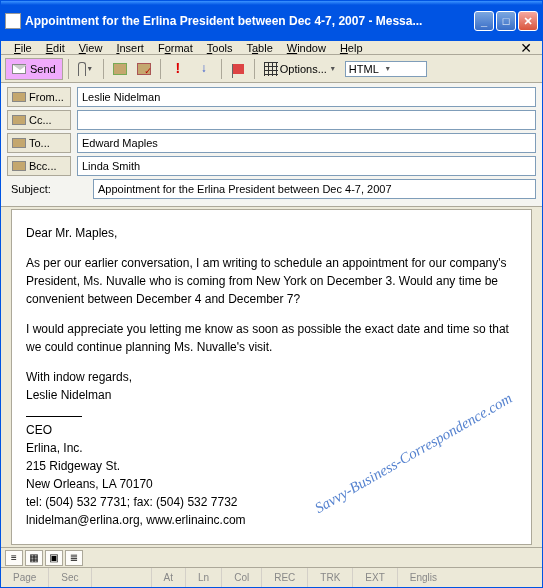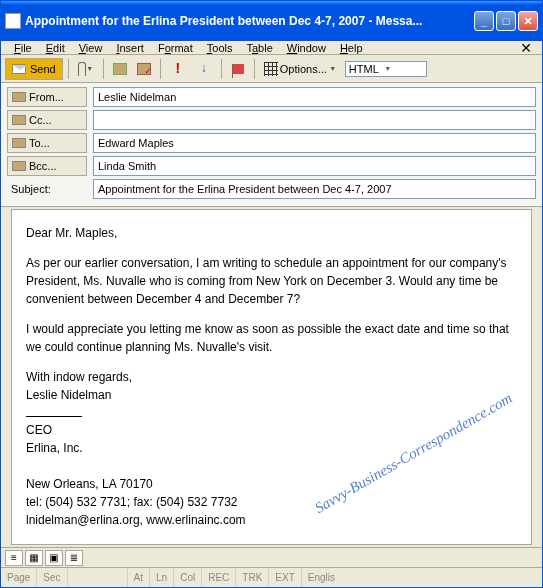--- a/index.html
+++ b/index.html
@@ -11,52 +11,52 @@
 .winbtns { display: flex; gap: 2px; }
 .winbtn { width: 20px; height: 20px; border: 1px solid #fff; border-radius: 3px; display: flex; align-items: center; justify-content: center; font-family: Arial; font-size: 11px; color: #fff; font-weight: bold; }
 .winbtn.min, .winbtn.max { background: linear-gradient(to bottom, #7ba7e0, #3a6ec7); }
 .winbtn.close { background: linear-gradient(to bottom, #f5a8a0, #d9553d); }
 .menubar { height: 14px; background: #ece9d8; display: flex; align-items: center; padding: 0 6px; border-bottom: 1px solid #aca899; }
 .menuitem { padding: 2px 7px; cursor: default; }
 .menuitem u { text-decoration: underline; }
 .menu-close { margin-left: auto; font-size: 14px; cursor: default; padding: 0 4px; }
 .toolbar { height: 28px; background: #ece9d8; display: flex; align-items: center; padding: 0 4px; border-bottom: 1px solid #aca899; gap: 2px; }
 .tbtn { min-width: 22px; height: 22px; display: inline-flex; align-items: center; justify-content: center; padding: 0 3px; border: 1px solid transparent; }
-.tbtn.send { border: 1px solid #aca899; background: #eab308; padding: 0 6px; gap: 4px; }
+.tbtn.send { border: 1px solid #aca899; background: #f0abfc; padding: 0 6px; gap: 4px; }
 .tbtn.send .env { width: 14px; height: 10px; background: #fff; border: 1px solid #888; position: relative; }
 .tbtn.send .env::after { content: ""; position: absolute; left: 0; top: 0; border-left: 7px solid transparent; border-right: 7px solid transparent; border-top: 5px solid #ccc; }
 .sep { width: 1px; height: 20px; background: #aca899; margin: 0 3px; }
 .ticon { width: 16px; height: 16px; display: inline-block; }
 .ticon.clip { border: 1px solid #666; border-radius: 3px 3px 0 0; border-bottom: none; width: 8px; height: 14px; }
 .ticon.book { background: #c4a76e; border: 1px solid #7a5; width: 14px; height: 12px; }
 .ticon.book2 { background: #c4a76e; border: 1px solid #a55; width: 14px; height: 12px; position: relative; }
 .ticon.book2::after { content:"✓"; color: #b00; font-size: 9px; position: absolute; right: -2px; bottom: -2px; }
 .ticon.excl { color: #d00; font-weight: bold; font-size: 14px; text-align: center; line-height: 14px; }
 .ticon.down { color: #35c; font-size: 12px; text-align: center; }
 .ticon.flag { width: 12px; height: 10px; background: #d44; position: relative; }
 .ticon.flag::after { content:""; position: absolute; left: 0; top: 0; width: 1px; height: 14px; background: #666; }
 .ticon.grid { width: 14px; height: 14px; background: repeating-linear-gradient(#333 0 1px, transparent 1px 4px), repeating-linear-gradient(90deg,#333 0 1px, transparent 1px 4px); }
 .opt-label { padding: 0 2px; }
 .dd { font-size: 8px; padding: 0 2px; color: #555; }
 .fmt-select { width: 82px; height: 16px; background: #fff; border: 1px solid #7f9db9; display: inline-flex; align-items: center; padding: 0 3px; margin-left: 2px; }
 .fmt-select span { flex: 1; }
 .headers { background: #f4f4f0; padding: 4px 6px; border-bottom: 1px solid #aca899; }
 .hrow { display: flex; align-items: center; gap: 6px; margin-bottom: 3px; }
-.hbtn { width: 80px; height: 20px; background: #ece9d8; border: 1px solid #aca899; display: inline-flex; align-items: center; padding: 0 4px; gap: 3px; }
+.hbtn { width: 64px; height: 20px; background: #ece9d8; border: 1px solid #aca899; display: inline-flex; align-items: center; padding: 0 4px; gap: 3px; }
 .hbtn .abicon { width: 14px; height: 10px; background: #c4a76e; border: 1px solid #888; }
 .hlabel { width: 80px; height: 20px; display: inline-flex; align-items: center; padding: 0 4px; }
 .hinput { flex: 1; height: 20px; background: #fff; border: 1px solid #7f9db9; padding: 0 4px; display: flex; align-items: center; font-size: 11px; }
 .body-area { flex: 1; background: #fff; padding: 14px 14px; font-size: 12px; line-height: 1.5; position: relative; overflow: hidden; border: 1px solid #aca899; margin: 2px 10px; }
 .body-area p { margin-bottom: 12px; }
 .body-area .sigline { border-top: 1px solid #000; width: 56px; margin-top: 4px; }
 .watermark { position: absolute; right: 5px; bottom: 80px; transform: rotate(-30deg); color: #3a6ec7; font-style: italic; font-size: 15px; opacity: .85; font-family: "Times New Roman", serif; pointer-events: none; }
 .viewbar { height: 20px; background: #ece9d8; border-top: 1px solid #aca899; display: flex; align-items: center; padding: 0 4px; gap: 2px; }
 .vbtn { width: 18px; height: 16px; border: 1px solid #aca899; background: #fdfcf9; display: inline-flex; align-items: center; justify-content: center; font-size: 10px; }
 .statusbar { height: 20px; background: #ece9d8; border-top: 1px solid #aca899; display: flex; align-items: center; font-size: 10px; color: #888; }
-.statusbar > div { padding: 0 6px; border-right: 1px solid #d4d0c8; height: 100%; display: flex; align-items: center; }
+.statusbar > div { padding: 0 12px; border-right: 1px solid #d4d0c8; height: 100%; display: flex; align-items: center; }
 .statusbar > div:last-child { border-right: none; }
 </style>
 </head>
 <body>
 
 <div class="window">
   <div class="titlebar">
     <div class="icon-app"></div>
     <div class="title">Appointment for the Erlina President between Dec 4-7, 2007 - Messa...</div>
     <div class="winbtns">
@@ -166,21 +166,21 @@
 
   <div class="body-area">
     <p>Dear Mr. Maples,</p>
     <p>As per our earlier conversation, I am writing to schedule an appointment for our company's President, Ms. Nuvalle who is coming from New York on December 3. Would any time be convenient between December 4 and December 7?</p>
     <p>I would appreciate you letting me know as soon as possible the exact date and time so that we could continue planning Ms. Nuvalle's visit.</p>
     <p><span>With indow regards,</span><br><span>Leslie Nidelman</span></p>
     <div class="sigline"></div>
     <p style="margin-top:4px;">
       <span>CEO</span><br>
       <span>Erlina, Inc.</span><br>
-      <br>
+      <span>215 Ridgeway St.</span><br>
       <span>New Orleans, LA 70170</span><br>
       <span>tel: (504) 532 7731; fax: (504) 532 7732</span><br>
       <span>lnidelman@erlina.org, www.erlinainc.com</span>
     </p>
     <div class="watermark">Savvy-Business-Correspondence.com</div>
   </div>
 
   <div class="viewbar">
     <div class="vbtn">≡</div>
     <div class="vbtn">▦</div>

